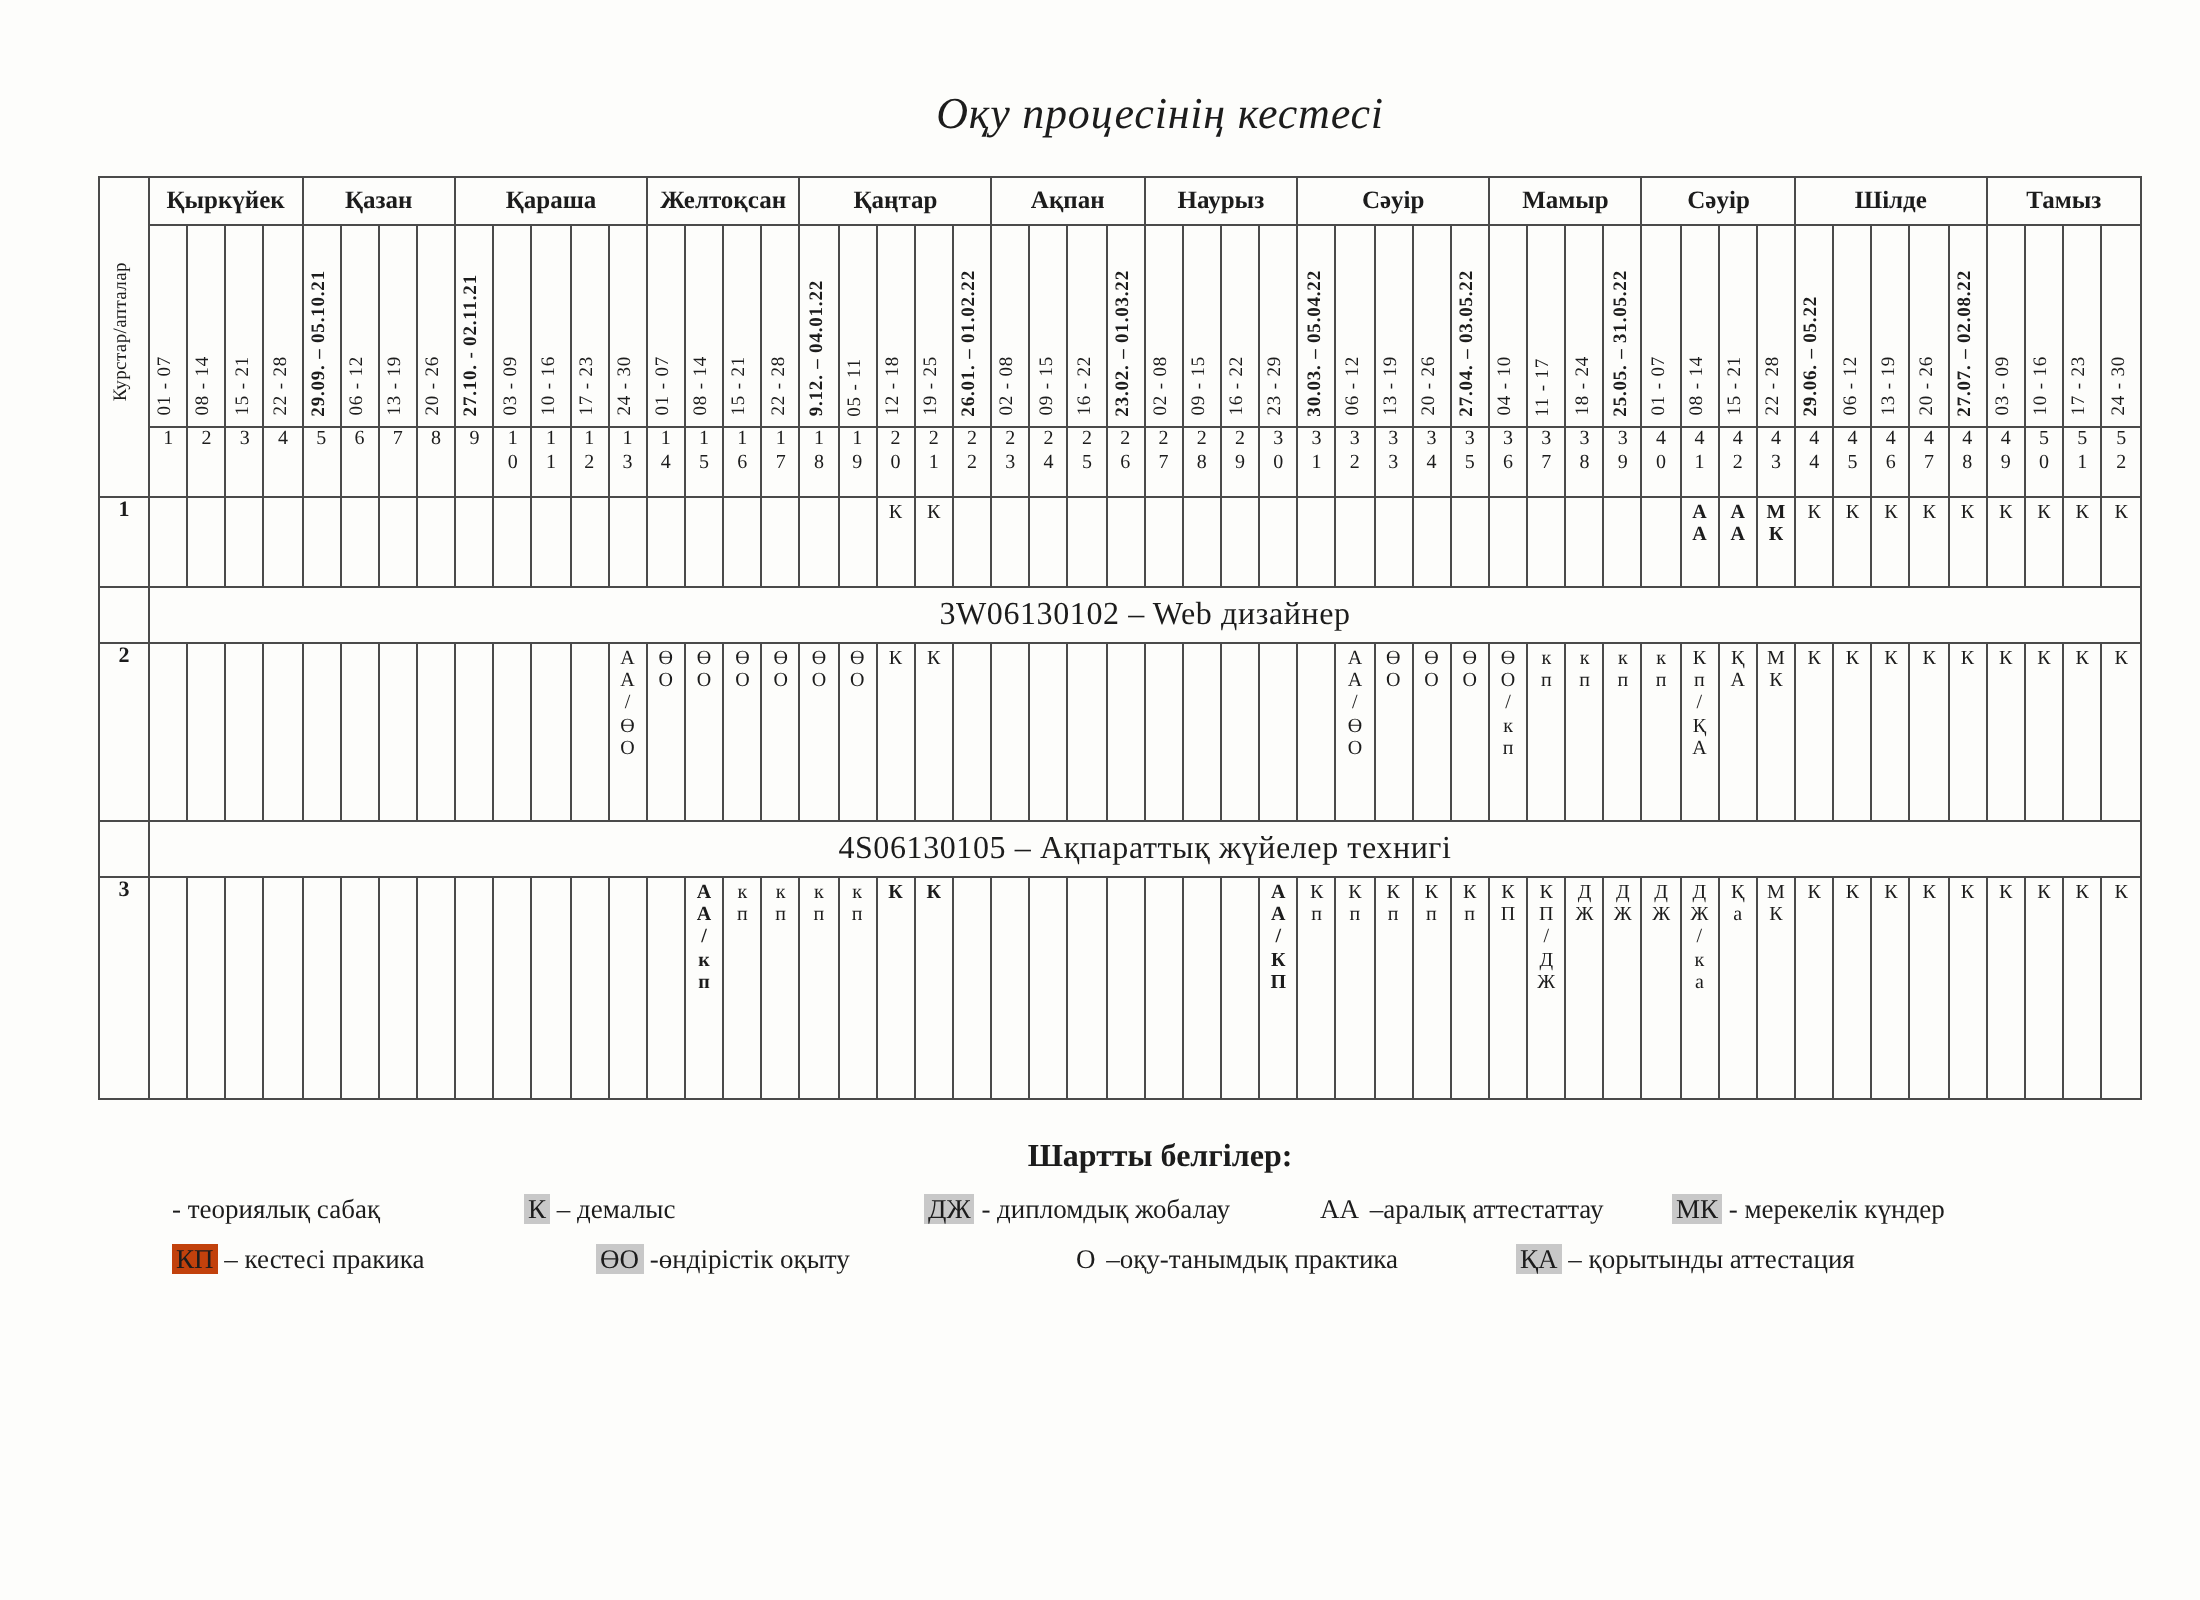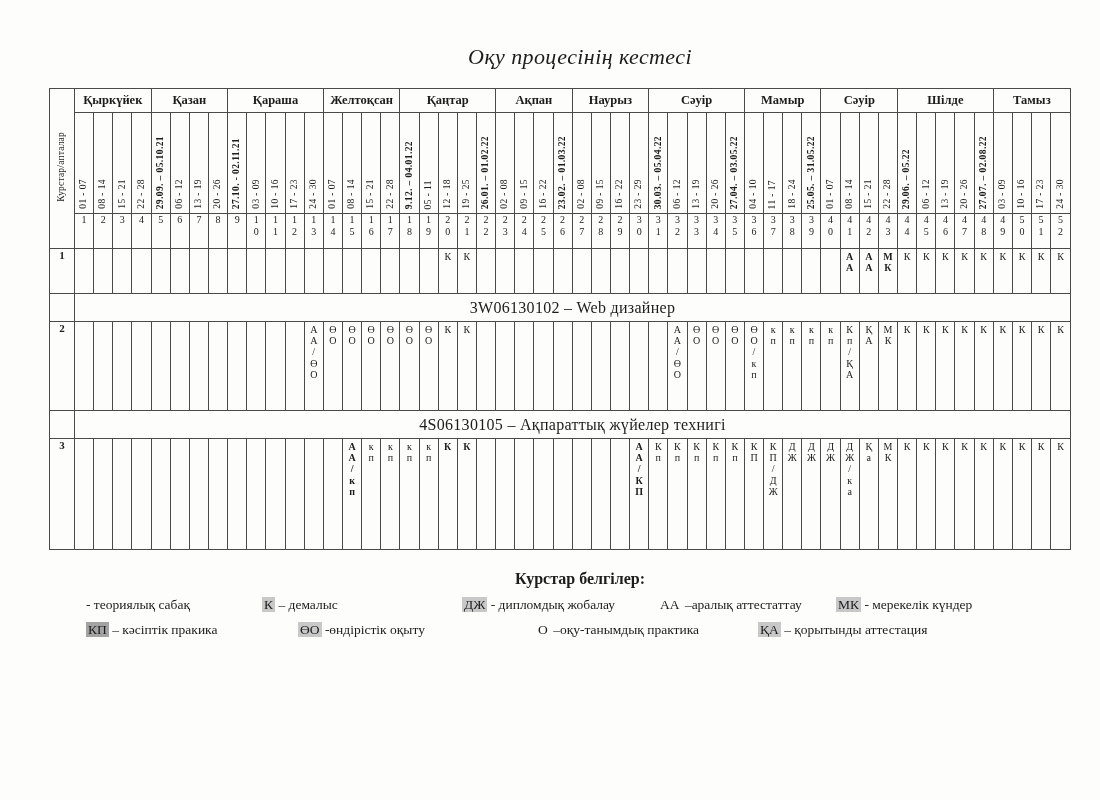--- a/index.html
+++ b/index.html
@@ -49,21 +49,21 @@
   .band-cell{font-size:16px;letter-spacing:.3px;vertical-align:middle;}
   td.shade{background:#c8c8c8;background-image:repeating-linear-gradient(45deg,rgba(255,255,255,.18) 0 1px,rgba(0,0,0,0) 1px 3px);}
   td.lshade{background:#e7e7e3;}
   td.bold,.bold{font-weight:bold;}
   .legend{margin-top:20px;}
   .legend-title{text-align:center;padding-left:60px;font-weight:bold;font-size:16px;}
   .legend-row{display:flex;align-items:center;padding-left:86px;margin-top:9px;font-size:13.5px;}
   .legend-item{white-space:nowrap;}
   .legend-code{padding:0 2px;}
   .legend-code.gray{background:#c8c8c8;}
-  .legend-code.dark{background:#a3a3a3;}
+  .legend-code.dark{background:#c2410c;}
   .legend-code:empty{display:none;}
   .lr0 .legend-item:nth-child(1){width:176px;}
   .lr0 .legend-item:nth-child(2){width:200px;}
   .lr0 .legend-item:nth-child(3){width:196px;}
   .lr0 .legend-item:nth-child(4){width:178px;}
   .lr1 .legend-item:nth-child(1){width:180px;}
   .lr1 .legend-item:nth-child(2){width:190px;margin-left:32px;}
   .lr1 .legend-item:nth-child(3){width:222px;margin-left:48px;}
 </style>
 </head>
@@ -528,30 +528,30 @@
           <td class="week-cell shade">К</td>
           <td class="week-cell shade">К</td>
           <td class="week-cell shade">К</td>
           <td class="week-cell shade">К</td>
           <td class="week-cell shade">К</td>
           <td class="week-cell shade">К</td>
         </tr>
       </tbody>
     </table>
   <div class="legend">
-    <div class="legend-title">Курстар белгілер:</div>
+    <div class="legend-title">Шартты белгілер:</div>
     <div id="legend-rows">
         <div class="legend-row lr0">
           <span class="legend-item"> <span>- теориялық сабақ</span></span>
           <span class="legend-item"><span class="legend-code gray">К</span> <span>– демалыс</span></span>
           <span class="legend-item"><span class="legend-code gray">ДЖ</span> <span>-  дипломдық жобалау</span></span>
           <span class="legend-item"><span class="legend-code ">АА</span> <span>–аралық аттестаттау</span></span>
           <span class="legend-item"><span class="legend-code gray">МК</span> <span>- мерекелік күндер</span></span>
         </div>
         <div class="legend-row lr1">
-          <span class="legend-item"><span class="legend-code dark">КП</span> <span>– кәсіптік пракика</span></span>
+          <span class="legend-item"><span class="legend-code dark">КП</span> <span>– кестесі пракика</span></span>
           <span class="legend-item"><span class="legend-code gray">ӨО</span> <span>-өндірістік оқыту</span></span>
           <span class="legend-item"><span class="legend-code ">О</span> <span>–оқу-танымдық практика</span></span>
           <span class="legend-item"><span class="legend-code gray">ҚА</span> <span>– қорытынды аттестация</span></span>
         </div>
       </div>
   </div>
 </div>
 
 </body></html>

